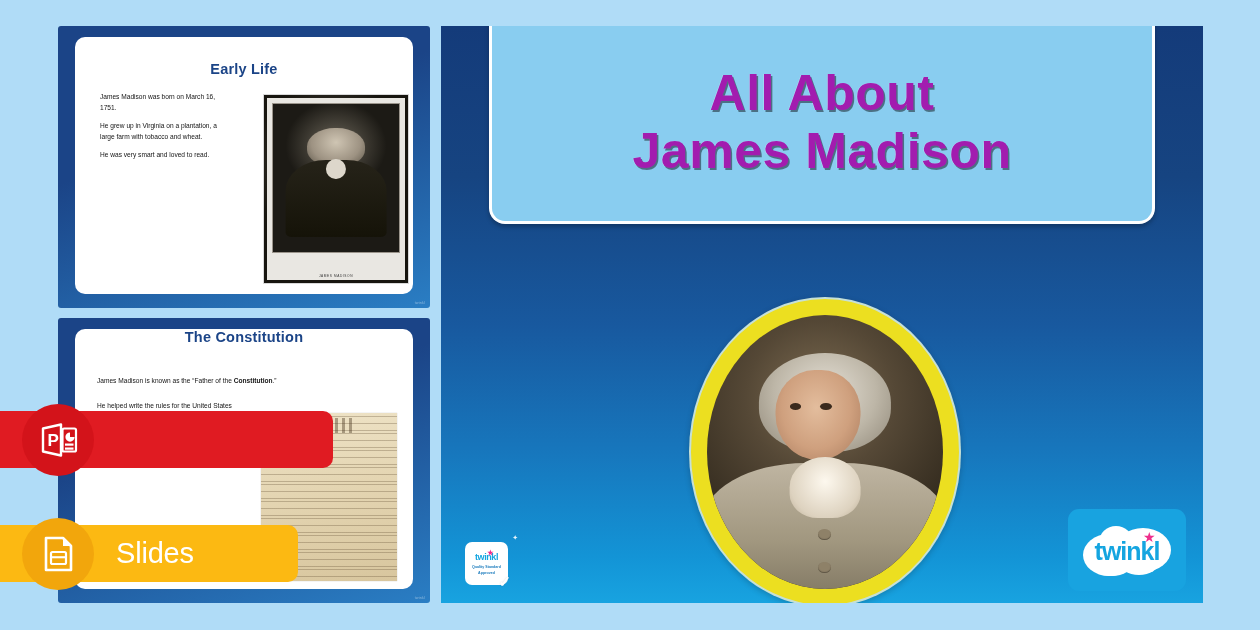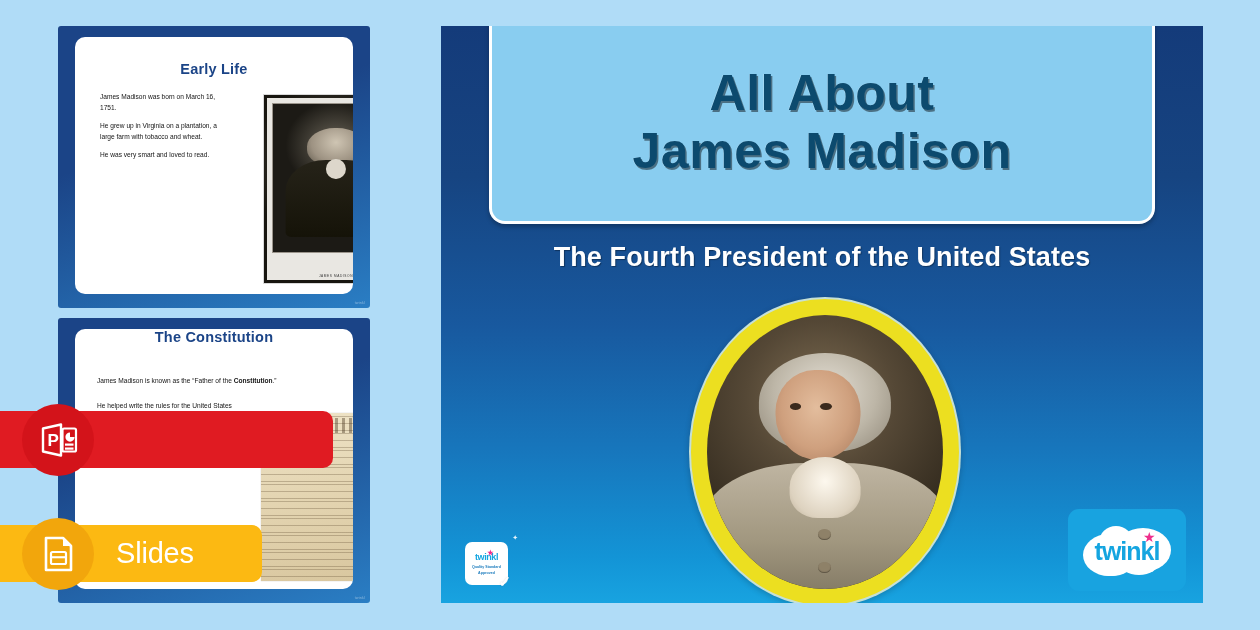--- a/index.html
+++ b/index.html
@@ -7,21 +7,21 @@
     width: 1260px; height: 630px;
     overflow: hidden;
     font-family: "Liberation Sans", sans-serif;
   }
   body { background: #b0dcf7; position: relative; }
 
   
   .thumb {
     position: absolute;
     left: 58px;
-    width: 312px;
+    width: 372px;
     background: linear-gradient(160deg, #1b4487 0%, #1b4487 38%, #2a7ec4 100%);
     border-radius: 3px;
     overflow: hidden;
   }
   #thumb-1 { top: 26px; height: 282px; }
   #thumb-2 { top: 318px; height: 285px; }
 
   .thumb-inner {
     position: absolute;
     left: 17px; right: 17px; top: 11px; bottom: 14px;
@@ -162,21 +162,21 @@
     letter-spacing: -.2px;
   }
   #badge-powerpoint {
     left: 0; top: 411px;
     width: 333px;
     background: #e01b22;
   }
   #badge-powerpoint .pill-icon { background: #d3131a; top: -7px; }
   #badge-slides {
     left: 0; top: 525px;
-    width: 262px;
+    width: 298px;
     background: #fcb912;
   }
   #badge-slides .pill-icon { background: #f2a60c; top: -7px; }
 
   
   #main-slide {
     position: absolute;
     left: 441px; top: 26px;
     width: 762px; height: 577px;
     background: linear-gradient(180deg,
@@ -192,21 +192,21 @@
     border: 3px solid #ffffff;
     border-top: none;
     border-radius: 0 0 16px 16px;
     box-shadow: 0 3px 4px rgba(0,0,0,.25);
     display: flex;
     flex-direction: column;
     align-items: center;
     justify-content: center;
   }
   .title-line {
-    color: #0c4a6e;
+    color: #a21caf;
     font-weight: bold;
     font-size: 50px;
     line-height: 1.16;
     letter-spacing: .5px;
     text-shadow:
       1.5px 1.5px 0 rgba(0,0,0,.45),
       -0.5px -0.5px 0 rgba(255,255,255,.35);
     white-space: nowrap;
   }
   #title-line-1 { margin-top: 14px; }
@@ -453,21 +453,20 @@
   <span class="badge-label">Slides</span>
 </div>
 
 <div id="main-slide">
 
   <div id="title-banner">
     <div id="title-line-1" class="title-line">All About</div>
     <div id="title-line-2" class="title-line">James Madison</div>
   </div>
 
-  <div id="main-subtitle">The Fourth President of the United States</div>
 
   <div id="portrait-frame">
     <div id="portrait-image">
       <div class="hair"></div>
       <div class="coat"></div>
       <div class="face"></div>
       <div class="eye-l"></div>
       <div class="eye-r"></div>
       <div class="cravat-big"></div>
       <div class="btn1"></div>

